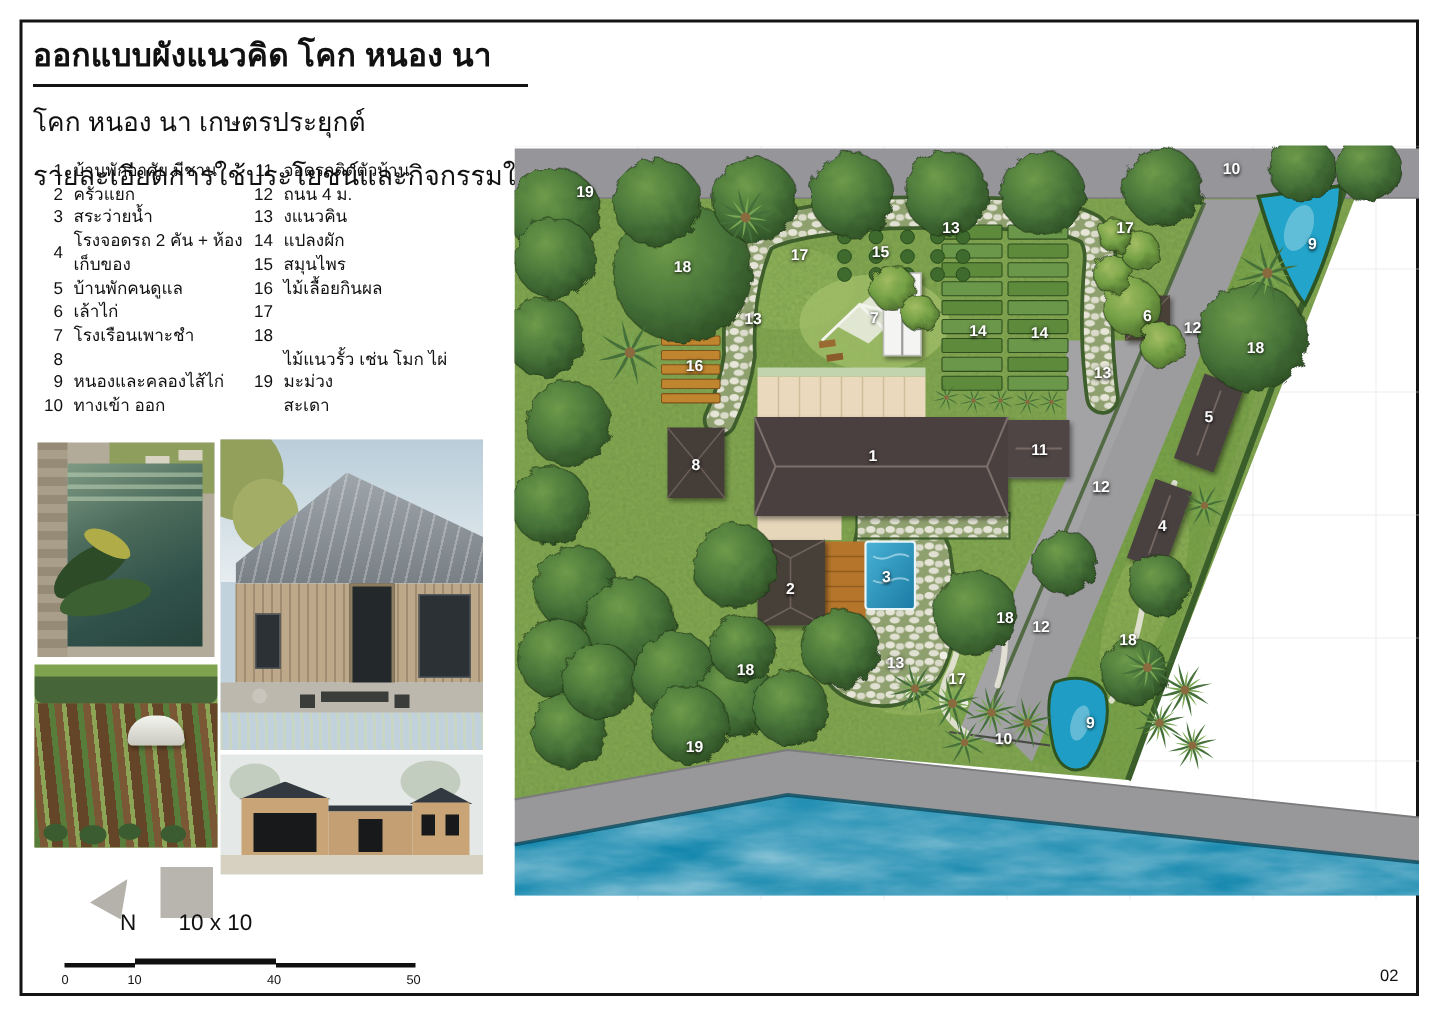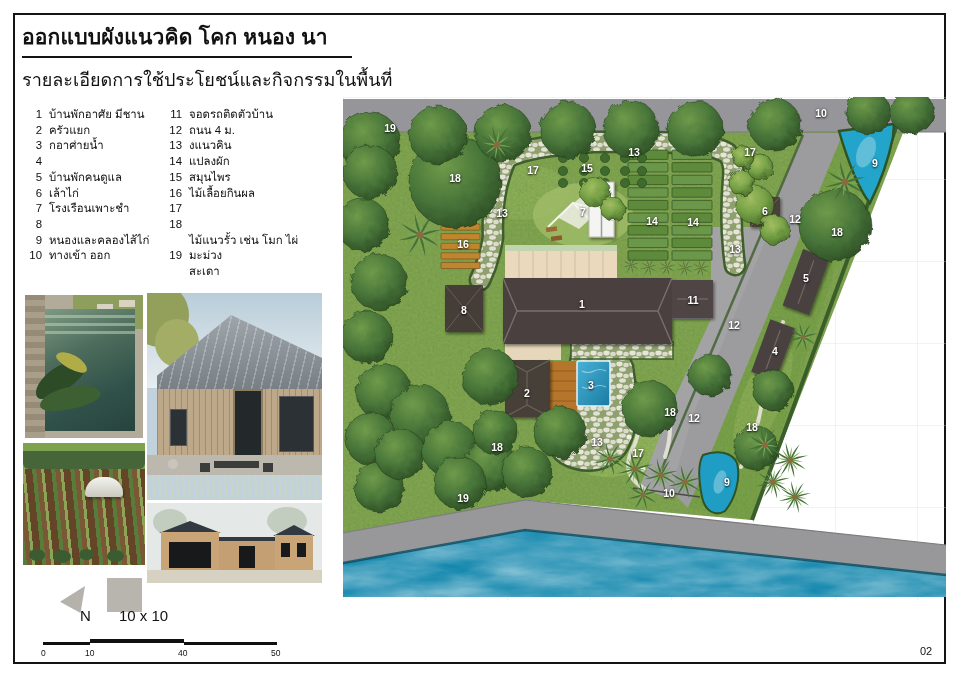--- a/index.html
+++ b/index.html
@@ -91,38 +91,40 @@
   #page-number{position:absolute;left:920px;top:645px;font-size:11px;}
 </style>
 </head>
 <body>
 
 <div class="page">
   <div class="frame"></div>
 
   <div class="hdr">
     <h1>ออกแบบผังแนวคิด โคก หนอง นา</h1><br>
+    <h2>โคก หนอง นา เกษตรประยุกต์</h2>
     <h3>รายละเอียดการใช้ประโยชน์และกิจกรรมในพื้นที่</h3>
   </div>
 
   <div id="legend-col1" class="legend-col">
       <div class="lg-item">
         <span class="lg-num">1</span>
         <span class="lg-txt">บ้านพักอาศัย มีชาน</span>
       </div>
       <div class="lg-item">
         <span class="lg-num">2</span>
         <span class="lg-txt">ครัวแยก</span>
       </div>
       <div class="lg-item">
         <span class="lg-num">3</span>
-        <span class="lg-txt">กอาศ่ายน้ำ</span>
+        <span class="lg-txt">สระว่ายน้ำ</span>
       </div>
       <div class="lg-item">
         <span class="lg-num">4</span>
+        <span class="lg-txt">โรงจอดรถ 2 คัน + ห้องเก็บของ</span>
       </div>
       <div class="lg-item">
         <span class="lg-num">5</span>
         <span class="lg-txt">บ้านพักคนดูแล</span>
       </div>
       <div class="lg-item">
         <span class="lg-num">6</span>
         <span class="lg-txt">เล้าไก่</span>
       </div>
       <div class="lg-item">

